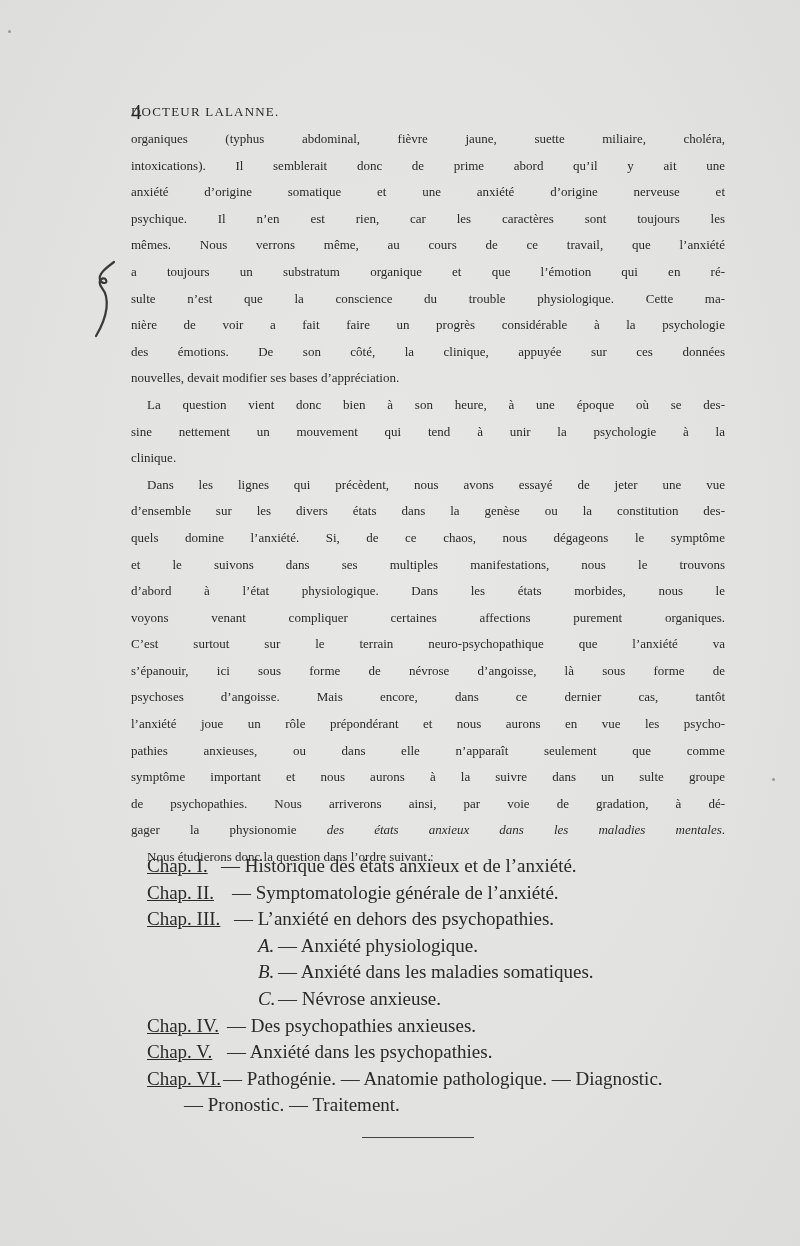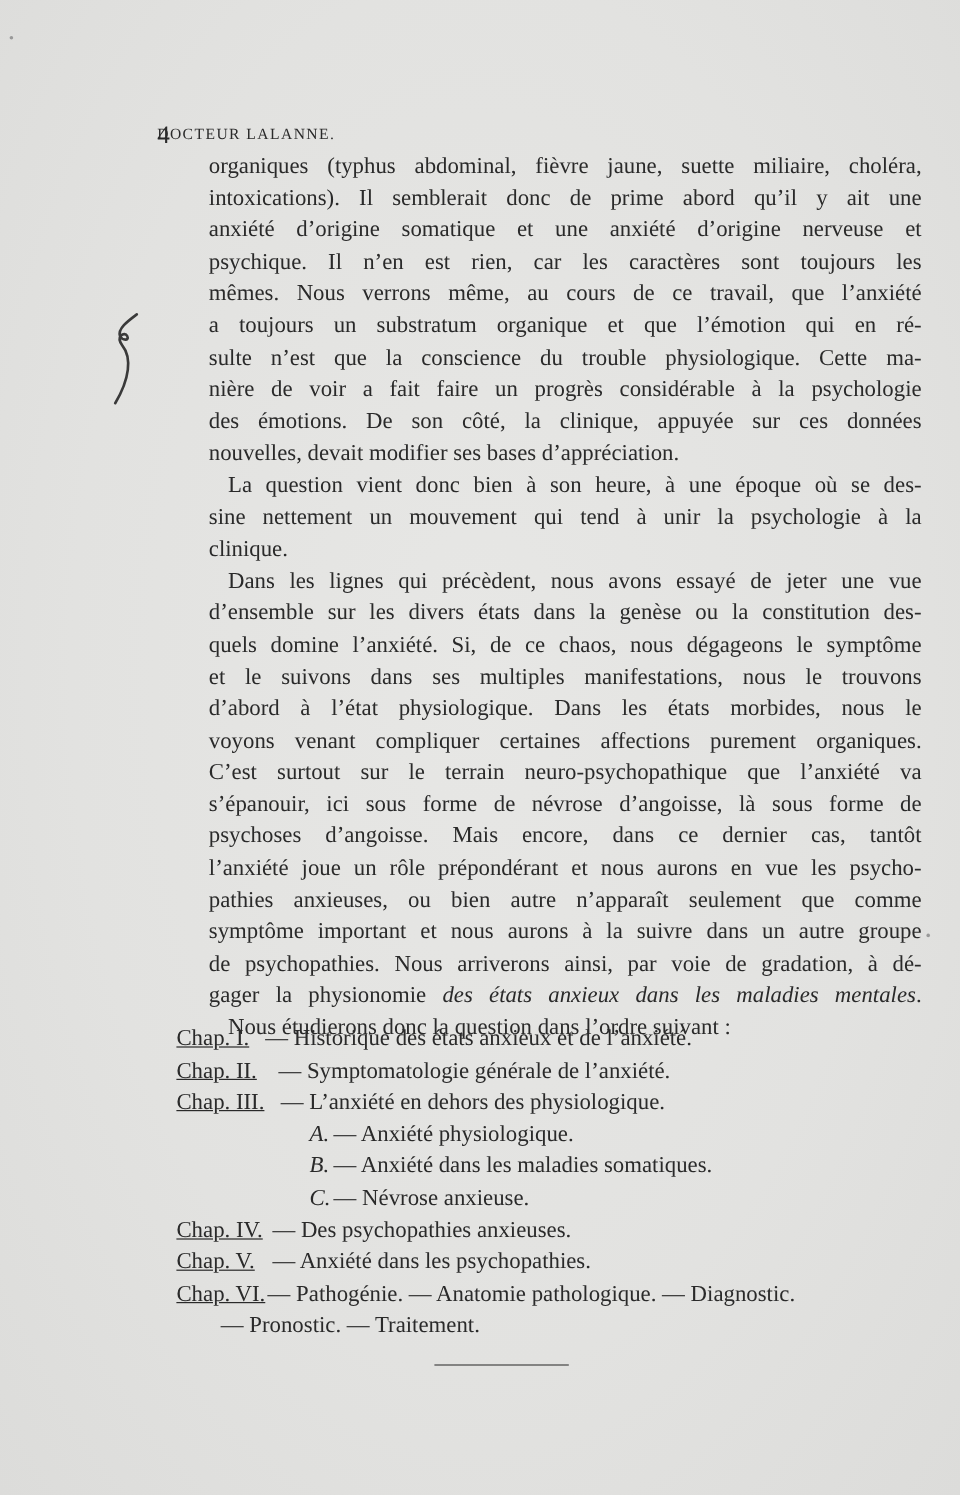--- a/index.html
+++ b/index.html
@@ -43,23 +43,22 @@
       text-align: left;
       font-size: 13px;
       letter-spacing: 1.2px;
       line-height: 18px;
     }
     .body-text {
       position: absolute;
       left: 131px;
       top: 126px;
       width: 594px;
-      font-size: 19px;
+      font-size: 13px;
       line-height: 26.6px;
-      margin-left: 43px;
     }
     .line {
       display: block;
       white-space: nowrap;
       text-align: justify;
       text-align-last: justify;
       height: 26.6px;
     }
     .line.last {
       text-align: right;
@@ -172,43 +171,43 @@
       <span class="line indent">Dans les lignes qui précèdent, nous avons essayé de jeter une vue</span>
       <span class="line">d’ensemble sur les divers états dans la genèse ou la constitution des-</span>
       <span class="line">quels domine l’anxiété. Si, de ce chaos, nous dégageons le symptôme</span>
       <span class="line">et le suivons dans ses multiples manifestations, nous le trouvons</span>
       <span class="line">d’abord à l’état physiologique. Dans les états morbides, nous le</span>
       <span class="line">voyons venant compliquer certaines affections purement organiques.</span>
       <span class="line">C’est surtout sur le terrain neuro-psychopathique que l’anxiété va</span>
       <span class="line">s’épanouir, ici sous forme de névrose d’angoisse, là sous forme de</span>
       <span class="line">psychoses d’angoisse. Mais encore, dans ce dernier cas, tantôt</span>
       <span class="line">l’anxiété joue un rôle prépondérant et nous aurons en vue les psycho-</span>
-      <span class="line">pathies anxieuses, ou bien autre n’apparaît seulement que comme</span>
-      <span class="line">symptôme important et nous aurons à la suivre dans un autre groupe</span>
+      <span class="line">pathies anxieuses, ou dans elle n’apparaît seulement que comme</span>
+      <span class="line">symptôme important et nous aurons à la suivre dans un sulte groupe</span>
       <span class="line">de psychopathies. Nous arriverons ainsi, par voie de gradation, à dé-</span>
       <span class="line"><span>gager la physionomie </span><span class="ital">des états anxieux dans les maladies mentales</span><span>.</span></span>
     </div>
 
     <div>
       <span class="line indent last">Nous étudierons donc la question dans l’ordre suivant :</span>
     </div>
   </div>
 
   <div class="toc">
     <div class="toc-row">
       <span class="toc-label">Chap. I.</span>
       <span class="toc-title" style="left:90px;">— Historique des états anxieux et de l’anxiété.</span>
     </div>
     <div class="toc-row">
       <span class="toc-label">Chap. II.</span>
       <span class="toc-title" style="left:101px;">— Symptomatologie générale de l’anxiété.</span>
     </div>
     <div class="toc-row">
       <span class="toc-label">Chap. III.</span>
-      <span class="toc-title" style="left:103px;">— L’anxiété en dehors des physiologique.</span>
+      <span class="toc-title" style="left:103px;">— L’anxiété en dehors des psychopathies.</span>
     </div>
     <div class="toc-row toc-sub">
       <span class="toc-letter">A.</span>
       <span class="toc-title">— Anxiété physiologique.</span>
     </div>
     <div class="toc-row toc-sub">
       <span class="toc-letter">B.</span>
       <span class="toc-title">— Anxiété dans les maladies somatiques.</span>
     </div>
     <div class="toc-row toc-sub">

